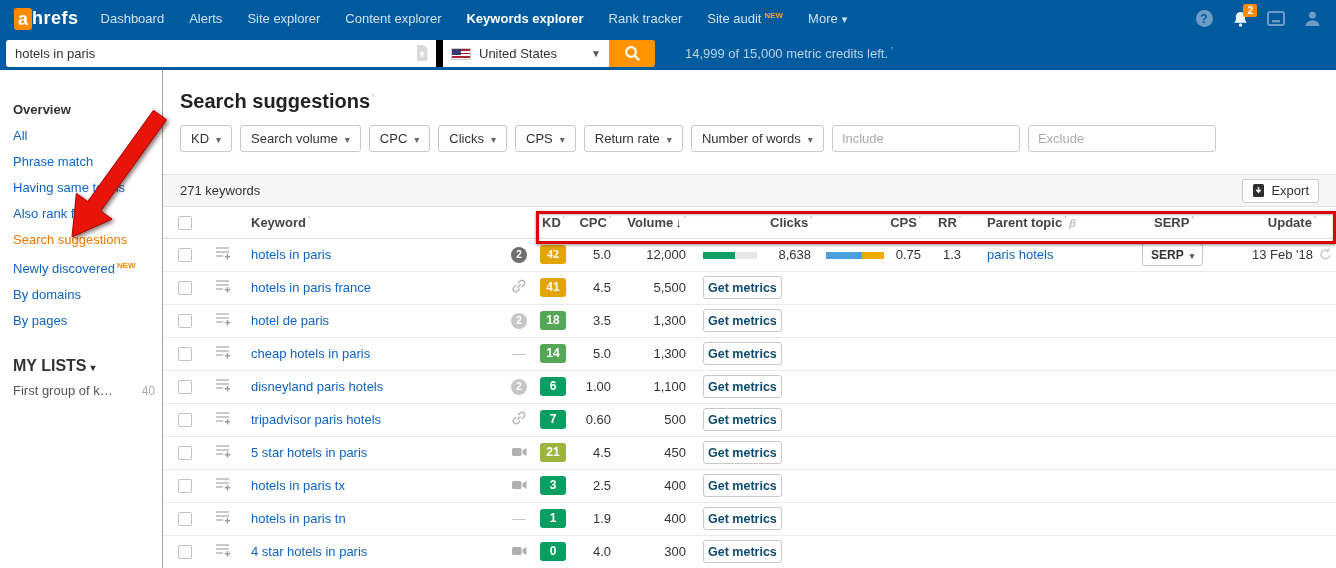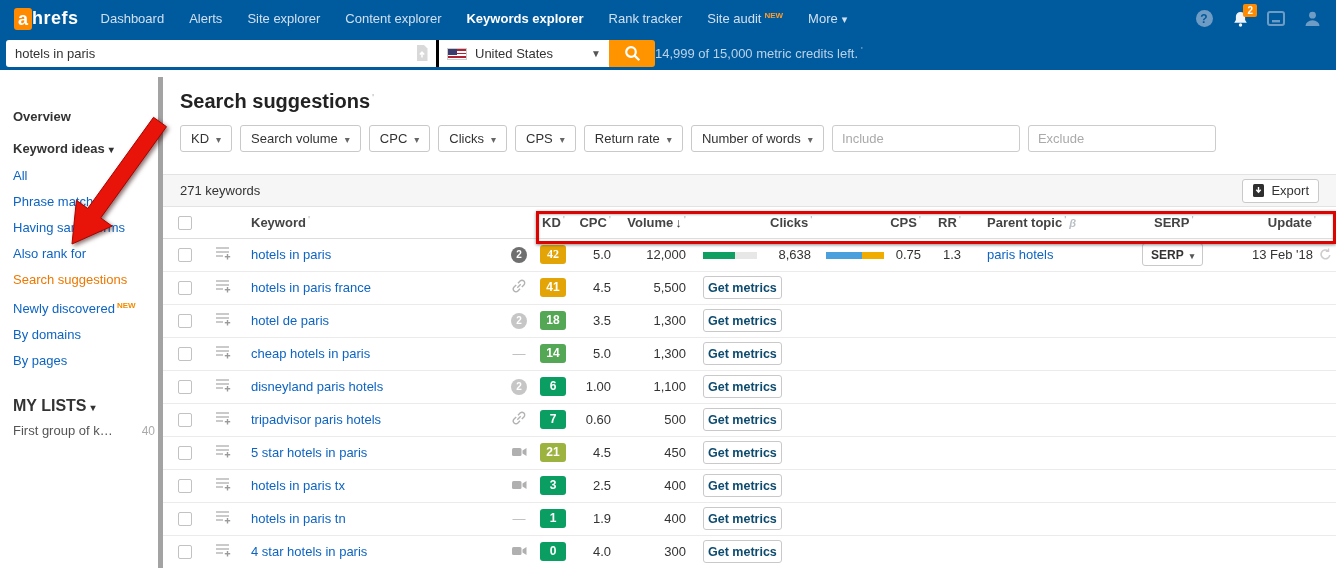--- a/index.html
+++ b/index.html
@@ -18,34 +18,34 @@
   .topnav-right { margin-left:auto; display:flex; align-items:center; gap:16px; }
   .tn-icon { position:relative; width:20px; height:20px; display:flex; align-items:center; justify-content:center; cursor:pointer; }
   .help-circle { width:17px; height:17px; border-radius:50%; background:#6f9cc4; color:#005a9e; font-weight:bold; font-size:12px; display:flex; align-items:center; justify-content:center; }
   .bell-badge { position:absolute; top:-5px; right:-7px; background:#ff8a00; color:#fff; font-size:10px; font-weight:bold; padding:0 4px; border-radius:2px; line-height:13px; }
 
   .searchrow { height:33px; background:#005a9e; display:flex; align-items:center; padding:0 6px; }
   .search-group { display:flex; align-items:stretch; height:27px; border-radius:3px; overflow:hidden; }
   .search-input-wrap { position:relative; width:430px; background:#fff; }
   .search-input { width:100%; height:100%; border:none; outline:none; padding:0 30px 0 9px; font-size:13px; color:#333; font-family:"Liberation Sans",sans-serif; }
   .paste-icon { position:absolute; right:7px; top:5px; }
-  .country-select { width:173px; background:#fff; border-left:3px solid #000000; display:flex; align-items:center; padding:0 8px; cursor:pointer; gap:8px; }
+  .country-select { width:173px; background:#fff; border-left:7px solid #000000; display:flex; align-items:center; padding:0 8px; cursor:pointer; gap:8px; }
   .country-label { flex:1; color:#333; }
   .select-caret { color:#555; font-size:10px; }
   .flag-us { width:20px; height:12px; background:repeating-linear-gradient(#b22234 0 1.8px,#fff 1.8px 3.6px); position:relative; flex:0 0 auto; border:1px solid #ccc; }
   .flag-us::after { content:""; position:absolute; left:0; top:0; width:9px; height:6px; background:#3c3b6e; }
   .search-btn { width:46px; background:#ff9400; border:none; display:flex; align-items:center; justify-content:center; cursor:pointer; }
-  .credits { color:#b9d2e8; }
+  .credits { margin-left:30px; color:#b9d2e8; }
 
   .tip::after { content:"'"; color:#b9c3cc; font-size:9px; vertical-align:super; margin-left:2px; }
   .tip-dark::after { content:"'"; color:#9fb9d2; font-size:9px; vertical-align:super; margin-left:3px; }
 
   
   .page { display:flex; height:498px; }
-  .sidebar { width:163px; flex:0 0 163px; border-right:5px solid #a3a3a3; padding:18px 8px 0 13px; position:relative; overflow:visible;margin-top:7px; }
+  .sidebar { width:163px; flex:0 0 163px; border-right:1px solid #a3a3a3; padding:18px 8px 0 13px; position:relative; overflow:visible; }
   .sb-item { line-height:20px; margin-bottom:6px; cursor:pointer; white-space:nowrap; }
   .sb-strong { font-weight:bold; color:#333; margin-top:12px; }
   .sb-link { color:#0e64c2; }
   .sb-active { color:#ee7700; }
   .sb-item .caret-glyph::after { content:"▾"; margin-left:4px; font-size:10px; color:#333; }
   .sb-new { color:#f08c00; font-size:8px; font-weight:bold; vertical-align:super; margin-left:2px; }
   .mylists { margin-top:26px; }
   .mylists-header { font-size:16px; font-weight:bold; color:#333; margin-bottom:8px; cursor:pointer; }
   .mylists-header .caret-glyph::after { content:"▾"; margin-left:4px; font-size:10px; }
   .mylists-item { display:flex; align-items:center; width:142px; cursor:pointer; }
@@ -156,21 +156,20 @@
     </button>
   </div>
   <span class="credits tip-dark">14,999 of 15,000 metric credits left.</span>
 </div>
 
 <div class="page">
 
   <div class="sidebar">
     <div id="sidebar-items">
         <div class="sb-item sb-strong"><span>Overview</span></div>
-        <div class="sb-item sb-strong"><span>Keyword ideas</span><span class="caret-glyph"></span></div>
         <div class="sb-item sb-link"><span>All</span></div>
         <div class="sb-item sb-link"><span>Phrase match</span></div>
         <div class="sb-item sb-link"><span>Having same terms</span></div>
         <div class="sb-item sb-link"><span>Also rank for</span></div>
         <div class="sb-item sb-active"><span>Search suggestions</span></div>
         <div class="sb-item sb-link"><span>Newly discovered</span><span class="sb-new">NEW</span></div>
         <div class="sb-item sb-link"><span>By domains</span></div>
         <div class="sb-item sb-link"><span>By pages</span></div>
       </div>
     <div class="mylists">

